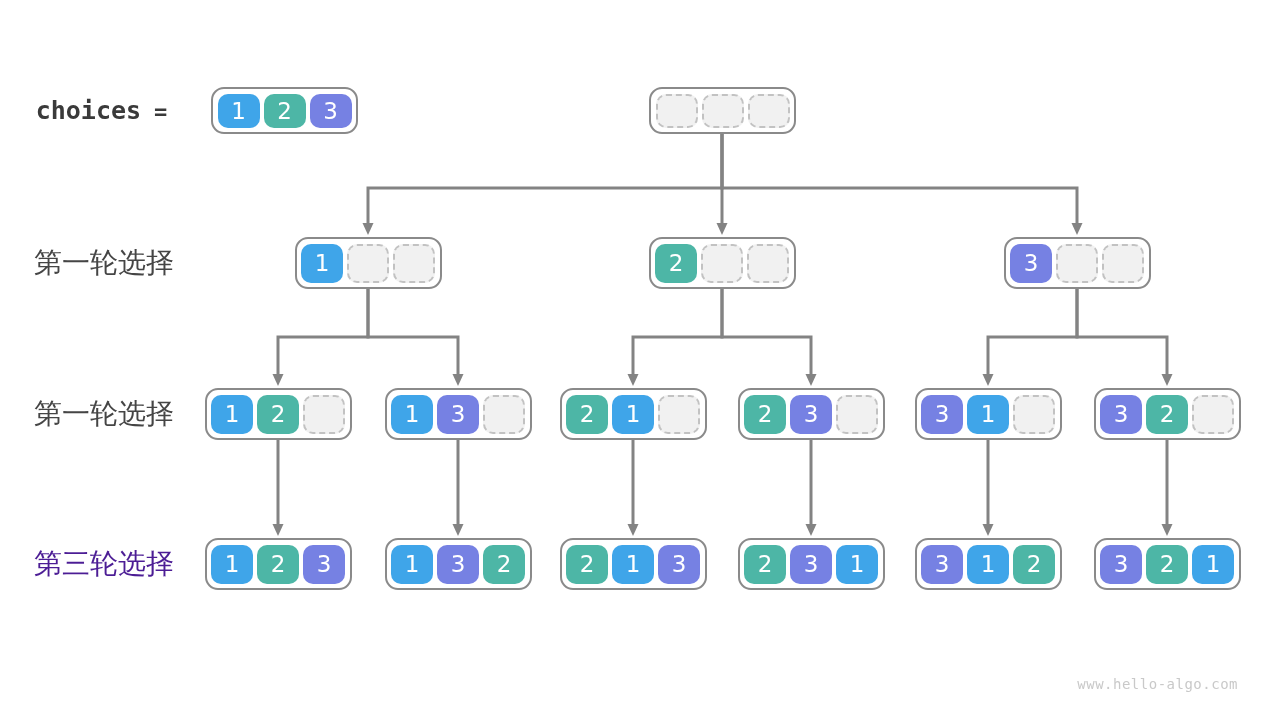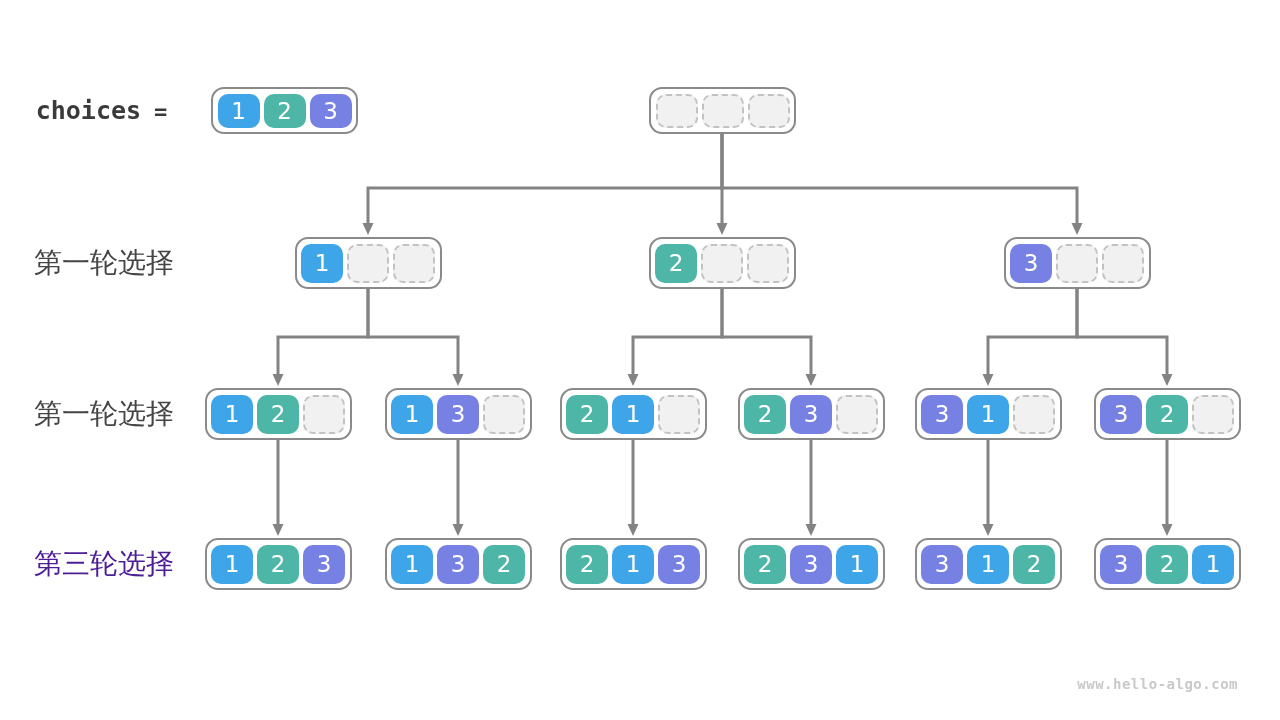--- a/index.html
+++ b/index.html
@@ -33,21 +33,21 @@
     background:#f1f1f1;border:2px dashed #c2c2c2;
   }
   .round-label{
     position:absolute;left:34px;width:210px;height:40px;line-height:40px;
     font-size:28px;color:#454545;white-space:nowrap;
     font-family:"DejaVu Sans","Liberation Sans",sans-serif;
   }
   #watermark{
     position:absolute;top:676px;right:42px;
     font-family:"DejaVu Sans Mono","Liberation Mono",monospace;
-    font-size:14px;color:#c9c9c9;letter-spacing:0.5px;font-weight:bold;
+    font-size:14px;color:#c9c9c9;letter-spacing:0.5px;
   }
 </style>
 </head>
 <body>
 
 <div id="canvas">
   <svg id="arrows" viewBox="0 0 1280 720" xmlns="http://www.w3.org/2000/svg">
     <defs>
       <marker id="arr" markerUnits="userSpaceOnUse" markerWidth="14" markerHeight="12" refX="5" refY="5.5" orient="auto">
         <path id="arrhead" d="M0,0 L12,5.5 L0,11 Z" fill="#838383"></path>

